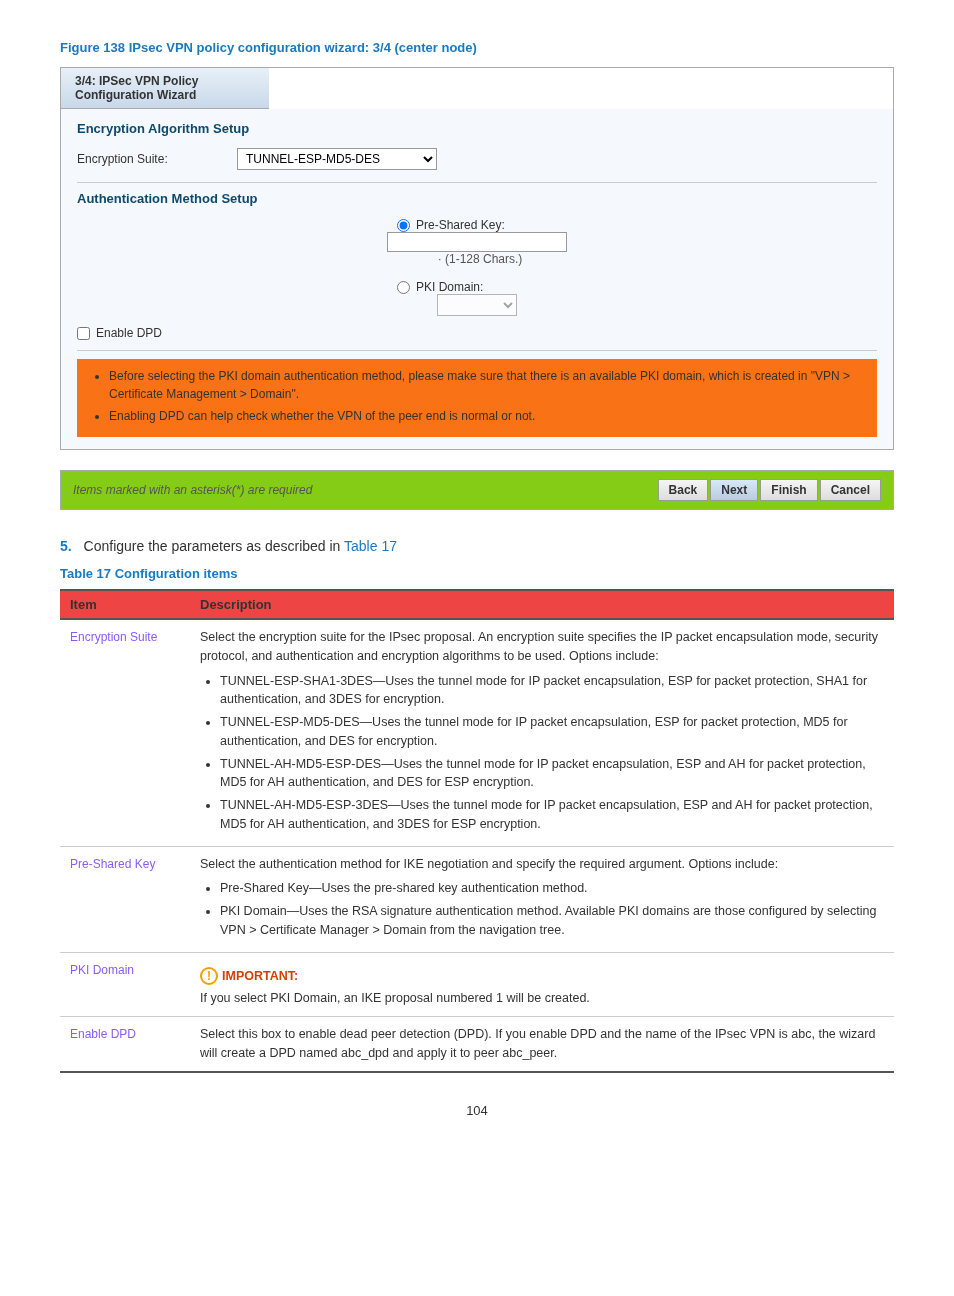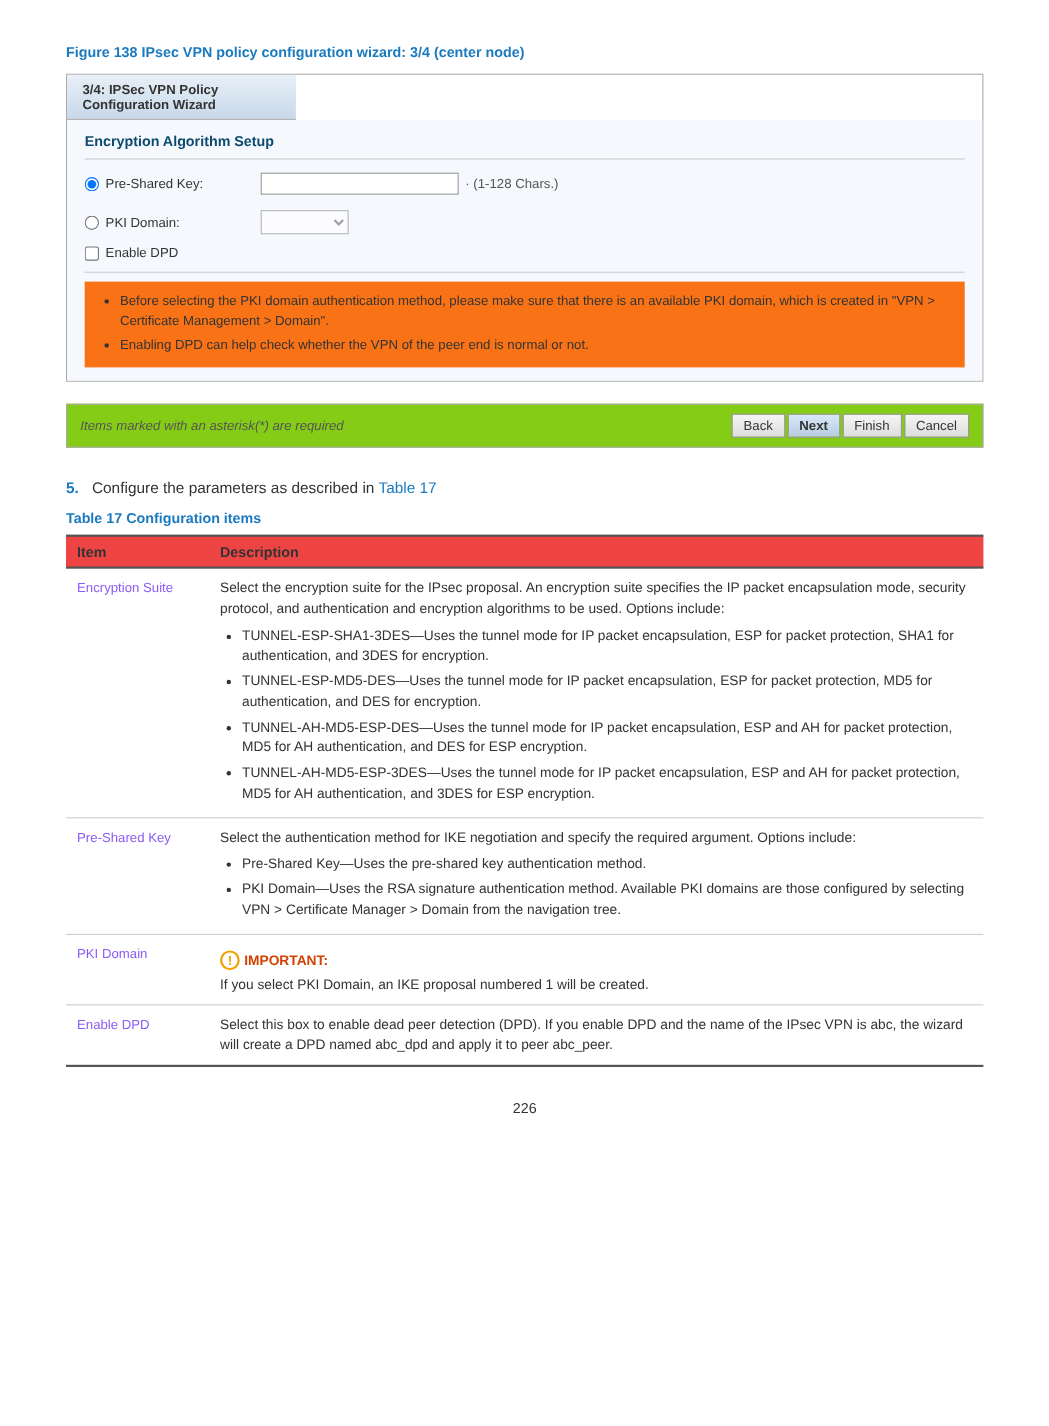--- a/index.html
+++ b/index.html
@@ -61,20 +61,21 @@
       background: #fff;
       padding: 2px 4px;
       font-size: 12px;
       width: 200px;
     }
     .radio-row {
       display: flex;
       align-items: center;
       margin-bottom: 6px;
       padding: 4px 0;
+      flex-direction: column;
     }
     .radio-label {
       width: 160px;
       font-size: 12px;
       display: flex;
       align-items: center;
       gap: 6px;
     }
     .text-input {
       border: 1px solid #999;
@@ -134,20 +135,21 @@
       display: flex;
       gap: 2px;
     }
     .btn {
       border: 1px solid #999;
       background: linear-gradient(to bottom, #f5f5f5, #ddd);
       padding: 3px 10px;
       font-size: 12px;
       cursor: pointer;
       color: #333;
+      font-weight: bold;
     }
     .btn-active {
       background: linear-gradient(to bottom, #d8e8f8, #b8cce0);
       font-weight: bold;
     }
 
     
     .step-text {
       font-size: 14px;
       margin-bottom: 12px;
@@ -243,23 +245,30 @@
 </head>
 <body>
 
 <div class="figure-title">Figure 138 IPsec VPN policy configuration wizard: 3/4 (center node)</div>
 
 <div class="wizard-box">
   <div class="wizard-tab">3/4: IPSec VPN Policy Configuration Wizard</div>
   <div class="wizard-content">
 
     <div class="section-header">Encryption Algorithm Setup</div>
+    <div class="form-row">
+      <div class="form-label">Encryption Suite:</div>
+      <select class="form-control-select">
+        <option>TUNNEL-ESP-MD5-DES</option>
+      </select>
+    </div>
 
     <hr class="divider">
 
+    <div class="section-header">Authentication Method Setup</div>
 
     <div class="radio-row">
       <label class="radio-label">
         <input type="radio" name="auth_method" checked="" style="">
         <span>Pre-Shared Key:</span>
       </label>
       <input type="text" class="text-input" value="" style="">
       <span class="hint-text">· (1-128 Chars.)</span>
     </div>
 
@@ -365,13 +374,13 @@
 
     <tr>
       <td>Enable DPD</td>
       <td>
         Select this box to enable dead peer detection (DPD). If you enable DPD and the name of the IPsec VPN is <span class="bold">abc</span>, the wizard will create a DPD named <span class="bold">abc_dpd</span> and apply it to peer <span class="bold">abc_peer</span>.
       </td>
     </tr>
   </tbody>
 </table>
 
-<div class="page-number">226</div>
+<div class="page-number">104</div>
 
 </body></html>

